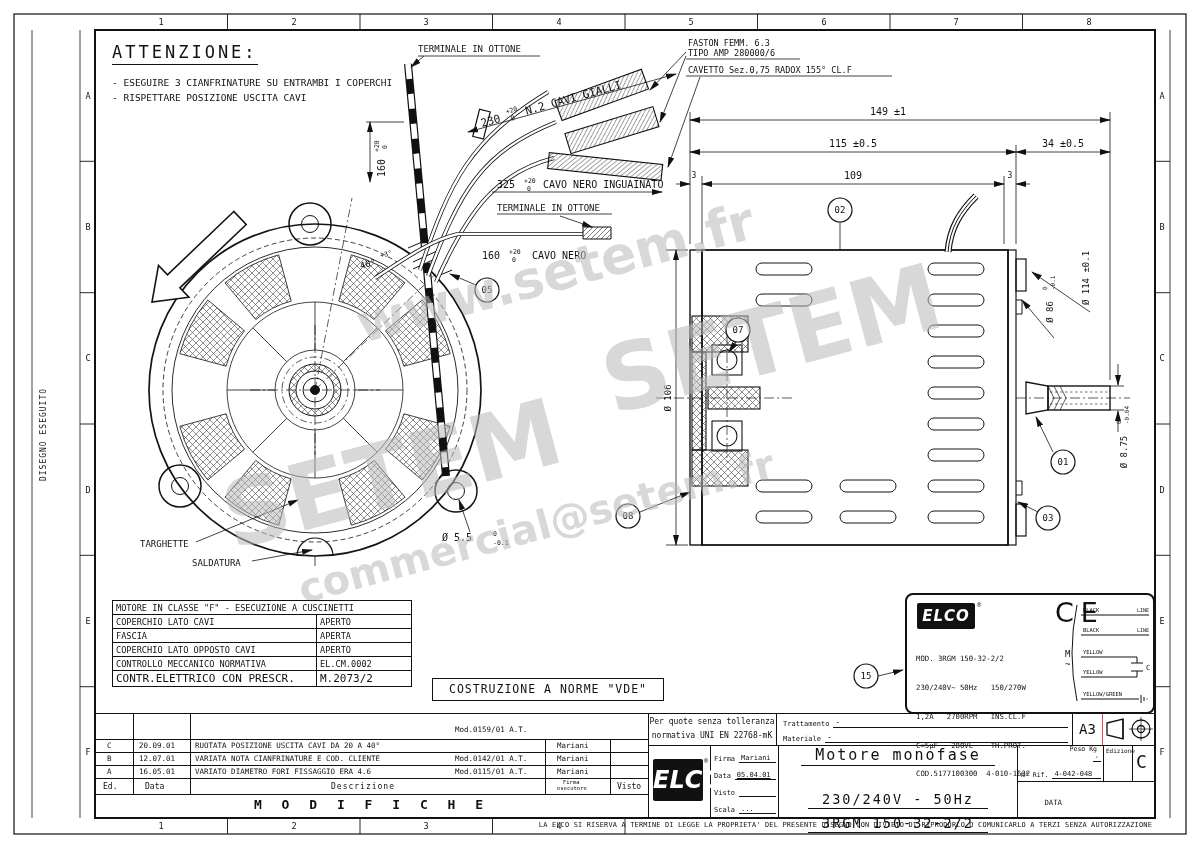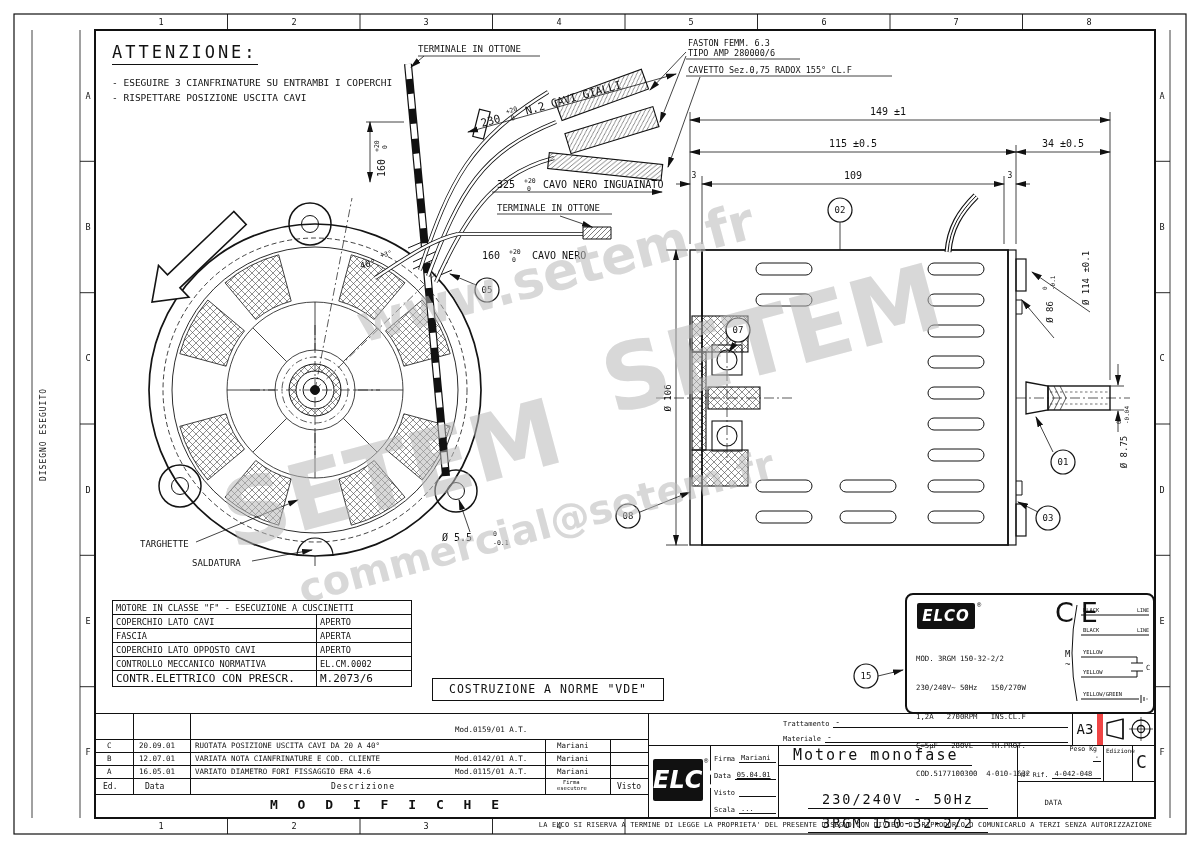--- a/index.html
+++ b/index.html
@@ -28,21 +28,21 @@
   .plate .lines{position:absolute;left:9px;top:40px;width:152px;font-size:7.3px;line-height:9.6px;white-space:pre;}
   .plate .lines .r{text-align:right;padding-right:6px;}
   
   .fieldrow{display:flex;align-items:flex-end;font-size:7px;height:15px;}
   .fieldrow .lab{margin-right:4px;white-space:nowrap;}
   .fieldrow .val{flex:1;border-bottom:1px solid #111;font-size:8px;white-space:nowrap;padding:0 2px;}
   .hline{position:absolute;background:#111;}
   .vline{position:absolute;background:#111;}
   .cellt{position:absolute;font-size:7.5px;white-space:nowrap;}
   .legal{font-size:6.9px;letter-spacing:.2px;text-align:right;white-space:nowrap;}
-  .tb-title{text-align:center;letter-spacing:2.5px;white-space:nowrap;padding-left:16px;}
+  .tb-title{text-align:center;letter-spacing:2.5px;white-space:nowrap;}
   .elco-big{background:#111;color:#fff;font-weight:bold;font-style:italic;
      font-family:"DejaVu Sans","Liberation Sans",sans-serif;text-align:center;border-radius:2px;}
 </style>
 </head>
 <body>
 
 <div class="page">
 
 <svg width="1200" height="848" viewBox="0 0 1200 848">
   <defs>
@@ -400,21 +400,21 @@
   <tr>
           <td>COPERCHIO LATO OPPOSTO CAVI</td>
       <td>APERTO</td>
         </tr>
   <tr>
           <td>CONTROLLO MECCANICO NORMATIVA</td>
       <td>EL.CM.0002</td>
         </tr>
   <tr class="big">
           <td>CONTR.ELETTRICO CON PRESCR.</td>
-      <td>M.2073/6</td>
+      <td>M.2073/2</td>
         </tr>
 </tbody>
     </table>
 
 <div class="vde abs" style="left:432px;top:678px;width:230px;height:21px;">COSTRUZIONE A NORME "VDE"</div>
 
 <div class="plate abs" style="left:905px;top:593px;width:246px;height:117px;">
   <div class="logo">ELCO</div>
   <div class="reg">®</div>
   <div class="ce">CE</div>
@@ -448,31 +448,35 @@
     <text x="86" y="15" font-size="5" text-anchor="end">LINE</text>
     <text x="20" y="35" font-size="5.4">BLACK</text>
     <text x="86" y="35" font-size="5" text-anchor="end">LINE</text>
     <text x="20" y="57" font-size="5.4">YELLOW</text>
     <text x="20" y="77" font-size="5.4">YELLOW</text>
     <text x="83" y="73" font-size="7">C</text>
     <text x="20" y="99" font-size="5.4">YELLOW/GREEN</text>
   </svg>
 </div>
 
+<div class="abs" style="left:648px;top:713px;width:129px;height:32px;border-right:1px solid #111;text-align:center;font-size:8px;line-height:14px;padding-top:2px;box-sizing:border-box;">
+  <div>Per quote senza tolleranza</div>
+  <div>normativa UNI EN 22768-mK</div>
+</div>
 <div class="abs" style="left:779px;top:713px;width:294px;height:32px;border-right:1px solid #111;box-sizing:border-box;padding:0 4px;">
   <div class="fieldrow">
         <span class="lab">Trattamento</span>
     <span class="val">-</span>
       </div>
   <div class="fieldrow">
         <span class="lab">Materiale</span>
     <span class="val">-</span>
       </div>
 </div>
-<div class="abs" style="left:1073px;top:713px;width:30px;height:32px;border-right:6px solid #ef4444;box-sizing:border-box;font-size:14px;text-align:center;line-height:32px;">A3</div>
+<div class="abs" style="left:1073px;top:713px;width:30px;height:32px;border-right:1px solid #ef4444;box-sizing:border-box;font-size:14px;text-align:center;line-height:32px;">A3</div>
 <svg class="abs" width="52" height="32" style="left:1103px;top:713px;">
   <g stroke="#111" fill="none" stroke-width="1.3">
     <path d="M4,10 L20,6 L20,26 L4,22 Z"></path>
         <line x1="20" y1="6" x2="20" y2="26"></line>
     <circle cx="38" cy="16" r="9"></circle>
         <circle cx="38" cy="16" r="3.5"></circle>
     <line x1="26" y1="16" x2="50" y2="16" stroke-width="0.7"></line>
         <line x1="38" y1="4" x2="38" y2="28" stroke-width="0.7"></line>
   </g>
 </svg>
@@ -539,21 +543,21 @@
           <span class="lab">Visto</span>
       <span class="val" style="font-size:7px;"></span>
         </div>
     <div class="fieldrow" style="height:17px;">
           <span class="lab">Scala</span>
       <span class="val" style="font-size:7px;">...</span>
         </div>
   </div>
 
   <div class="abs" style="left:131px;top:0;width:238px;height:73px;">
-    <div style="height:24px;text-align:left;"><span style="font-size:15px;letter-spacing:2px;border-bottom:1px solid #111;padding:0 14px 1px;">Motore monofase</span></div>
+    <div style="height:24px;text-align:center;"><span style="font-size:15px;letter-spacing:2px;border-bottom:1px solid #111;padding:0 14px 1px;">Motore monofase</span></div>
     <div style="height:24px;text-align:center;margin-top:20px;"><span style="font-size:13.5px;letter-spacing:2px;border-bottom:1px solid #111;padding:0 14px 1px;">230/240V  -  50Hz</span></div>
     <div style="height:25px;text-align:center;"><span style="font-size:13.5px;letter-spacing:2px;border-bottom:1px solid #111;padding:0 14px 1px;">3RGM 150-32-2/2</span></div>
   </div>
 
   <div class="abs" style="left:370px;top:0;width:137px;height:73px;">
     <div class="hline" style="left:0;top:36px;width:137px;height:1px;"></div>
     <div class="vline" style="left:85px;top:0;width:1px;height:36px;"></div>
     <div class="abs" style="left:3px;top:0px;width:80px;">
       <div class="fieldrow" style="height:17px;flex-direction:column;">
             <span class="lab" style="font-size:6.5px;">Peso Kg</span>

